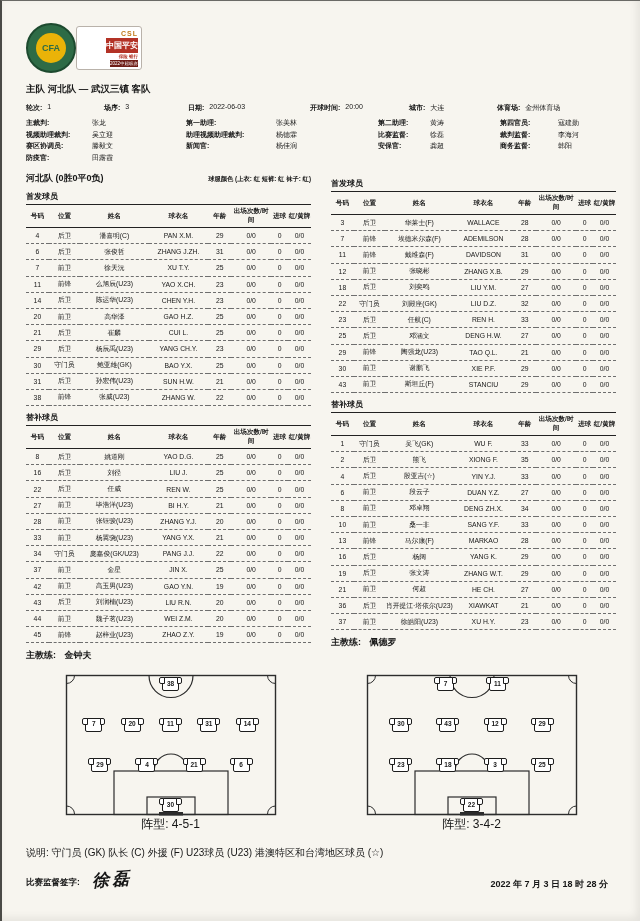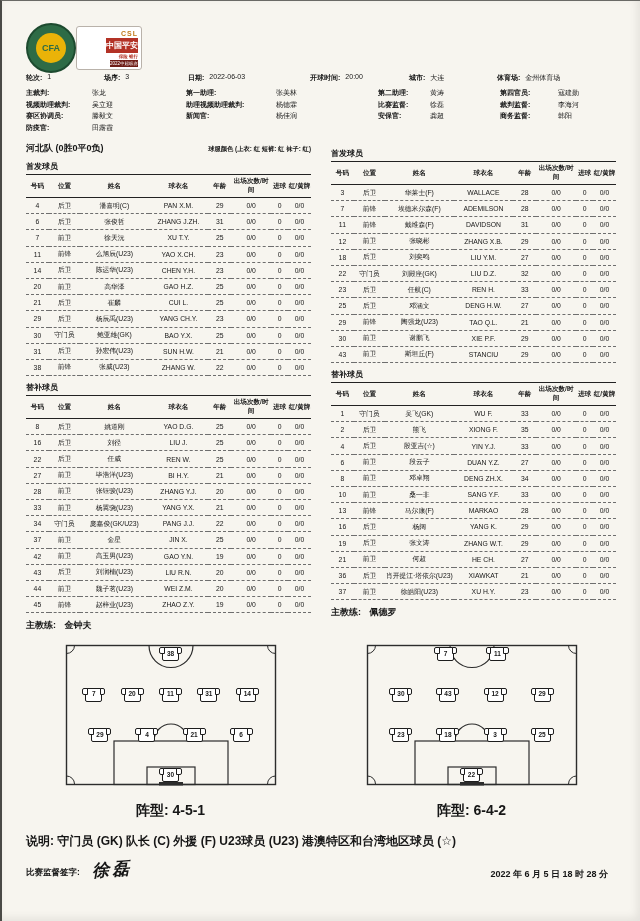--- a/index.html
+++ b/index.html
@@ -63,23 +63,23 @@
            padding:3px 10px 4px;box-sizing:border-box;}
   .frow{display:flex;justify-content:space-around;margin:0 auto;width:100%;}
   .frow.n1{width:30%;}.frow.n2{width:54%;}.frow.n4{width:98%;}.frow.n5{width:100%;}
   .frow.gk{width:24%;}
   .shirt{position:relative;width:15px;height:12px;background:#fff;border:1px solid #1d1d1d;border-radius:2px;
          display:flex;align-items:center;justify-content:center;}
   .shirt::before,.shirt::after{content:"";position:absolute;top:-1px;width:3.5px;height:5px;background:#fff;border:1px solid #1d1d1d;}
   .shirt::before{left:-4px;border-radius:2px 0 0 2px;}
   .shirt::after{right:-4px;border-radius:0 2px 2px 0;}
   .shirt b{font-size:6.5px;font-weight:900;line-height:1;}
-  .flabel{font-size:14px;font-weight:700;margin-top:16px;}
+  .flabel{font-size:12px;font-weight:400;margin-top:0;}
   
-  .note{font-size:12px;font-weight:700;margin-top:13px;}
+  .note{font-size:10px;font-weight:400;margin-top:13px;}
   .sigrow{display:flex;justify-content:space-between;align-items:flex-end;margin-top:8px;}
   .siglabel{font-size:8.5px;font-weight:900;}
   .sig{display:inline-block;font-size:17px;font-weight:900;font-style:italic;letter-spacing:3px;
        margin-left:8px;transform:rotate(-4deg);font-family:"DejaVu Serif","Liberation Serif",serif;}
   .date{font-size:9px;font-weight:900;padding-right:8px;}
 </style>
 </head>
 <body>
 
 <div class="page">
@@ -89,20 +89,21 @@
       <span class="cfa-inner">CFA</span>
     </div>
     <div class="badge">
       <div class="b-logo">CSL</div>
       <div class="b-brand">中国平安</div>
       <div class="b-sub">保险 银行</div>
       <div class="b-bottom">2022中超联赛</div>
     </div>
   </div>
 
+  <div class="match-line">主队 河北队 — 武汉三镇 客队</div>
 
   <div class="info-row">
       <span class="inf">
         <b>轮次:</b>
         <i>1</i>
       </span>
       <span class="inf">
         <b>场序:</b>
         <i>3</i>
       </span>
@@ -849,27 +850,27 @@
                 <b>25</b>
               </span>
             </div>
             <div class="frow n1 gk">
               <span class="shirt">
                 <b>22</b>
               </span>
             </div>
           </div>
       </div>
-      <div class="flabel">阵型: 6-4-2</div>
+      <div class="flabel">阵型: 3-4-2</div>
     </div>
   </div>
 
   <div class="note">说明: 守门员 (GK) 队长 (C) 外援 (F) U23球员 (U23) 港澳特区和台湾地区球员 (☆)</div>
 
   <div class="sigrow">
     <div>
       <span class="siglabel">比赛监督签字:</span>
       <span class="sig">徐磊</span>
     </div>
-    <div class="date">2022 年 6 月 5 日 18 时 28 分</div>
+    <div class="date">2022 年 7 月 3 日 18 时 28 分</div>
   </div>
 
 </div>
 
 </body></html>

